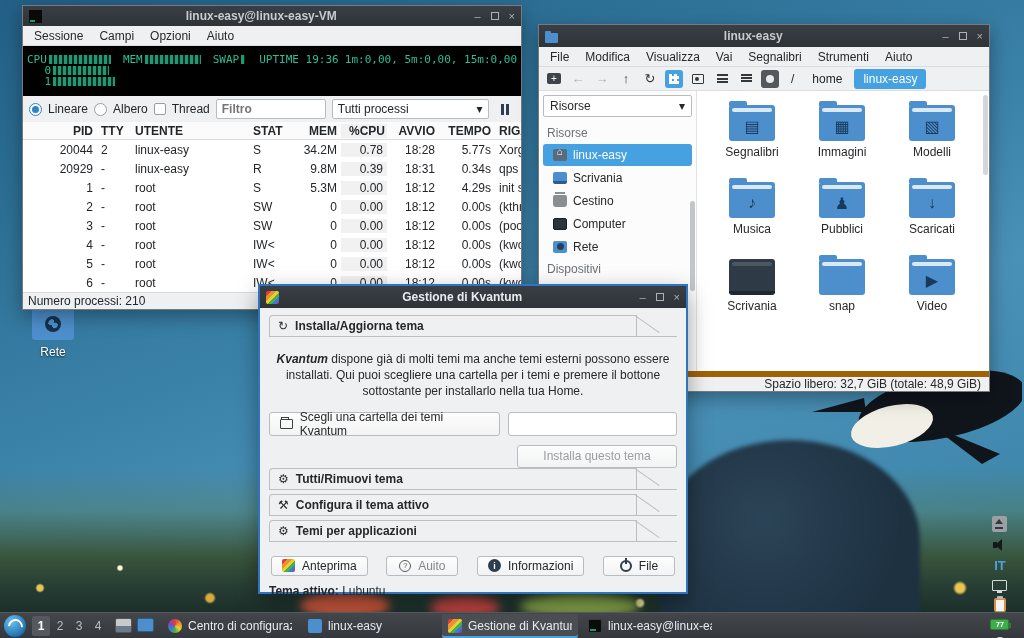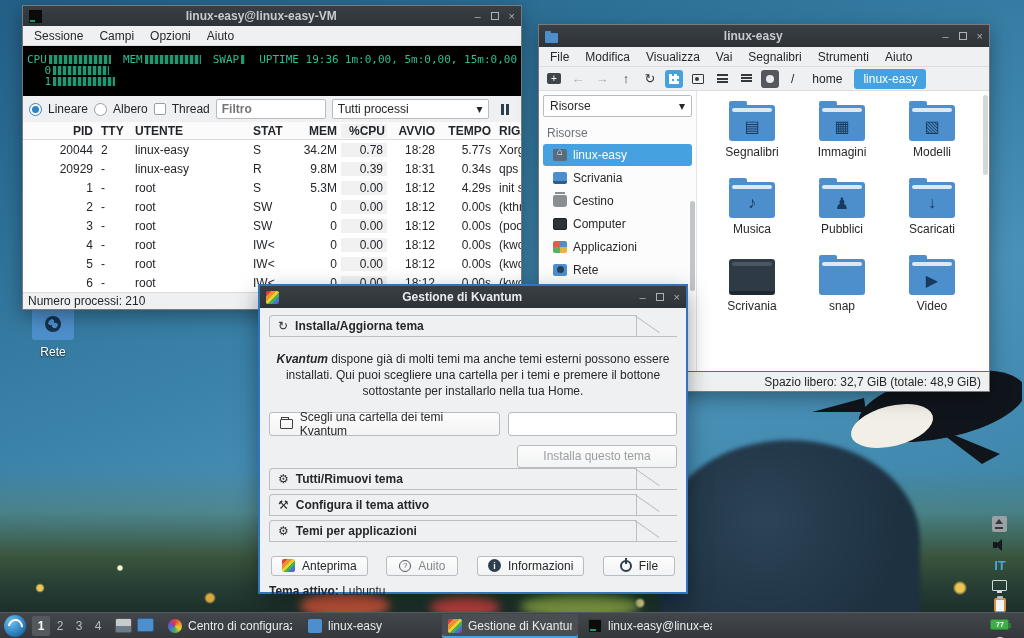--- a/index.html
+++ b/index.html
@@ -107,21 +107,21 @@
   .fgrid { display:grid; grid-template-columns:repeat(3,90px); grid-auto-rows:77px; column-gap:0px; }
   .fitem { display:flex; flex-direction:column; align-items:center; gap:4px; padding-top:4px; }
   .gfolder { width:46px; height:36px; background:#4d8fcc; border-radius:3px; position:relative; }
   .gfolder::before { content:""; position:absolute; top:-4px; left:0; width:18px; height:5px; background:#4d8fcc; border-radius:2px 2px 0 0; }
   .gfolder::after { content:""; position:absolute; top:3px; left:3px; right:3px; height:4px; background:rgba(255,255,255,.8); border-radius:2px; }
   .gfolder.k-desktop { background:#2e3a46; border-bottom:4px solid #1e2832; }
   .gfolder.k-desktop::before { display:none; }
   .gfolder.k-desktop::after { background:rgba(255,255,255,.15); }
   .gglyph { position:absolute; inset:6px 0 0 0; display:flex; align-items:center; justify-content:center; color:#173a5e; font-size:16px; }
   .glabel { font-size:12px; color:#26282a; }
-  .fmstatus { height:20px; background:#eff0f1; border-top:1px solid #a16207; font-size:12px; color:#26282a; display:flex; align-items:center; justify-content:flex-end; padding:0 8px; flex:0 0 auto; }
+  .fmstatus { height:20px; background:#eff0f1; border-top:6px solid #a16207; font-size:12px; color:#26282a; display:flex; align-items:center; justify-content:flex-end; padding:0 8px; flex:0 0 auto; }
 
   
   #kv { left:259px; top:285px; width:428px; height:308px; z-index:3; border:1px solid #2f74c0; box-shadow:0 0 0 1px #2f74c0, 0 8px 22px rgba(0,0,0,.4); }
   #kv .titlebar { height:22px; color:#e8ebee; }
   .kvbody { flex:1; display:flex; flex-direction:column; padding:7px 9px 4px 9px; font-size:12px; color:#26282a; }
   .ktabwrap { position:relative; height:22px; margin-bottom:4px; border-bottom:1px solid #bcbebf; flex:0 0 auto; }
   .ktab { position:absolute; left:0; top:0; bottom:0; right:40px; border:1px solid #bcbebf; border-bottom:none; border-radius:4px 0 0 0; display:flex; align-items:center; gap:7px; padding:0 8px; font-weight:bold; background:#eff0f1; }
   .ktab .tico { font-weight:normal; font-size:12px; color:#2c2f31; }
   .kdiag { position:absolute; right:12px; top:0; width:30px; height:30px; border-top:1px solid #bcbebf; transform:rotate(35deg); transform-origin:left top; }
   .kintro { text-align:center; margin:10px 6px 12px 6px; line-height:1.35; flex:0 0 auto; }
@@ -462,24 +462,20 @@
           <div class="sitem">
             <span class="mini-icon k-trash"></span>
             <span>Cestino</span>
           </div>
 
           <div class="sitem">
             <span class="mini-icon k-computer"></span>
             <span>Computer</span>
           </div>
 
-          <div class="sitem">
-            <span class="mini-icon k-apps"></span>
-            <span>Applicazioni</span>
-          </div>
 
           <div class="sitem">
             <span class="mini-icon k-netfolder"></span>
             <span>Rete</span>
           </div>
         </div>
       <div class="sgroup">Dispositivi</div>
       <span class="sscroll"></span>
     </div>
     <div class="viewpane">

